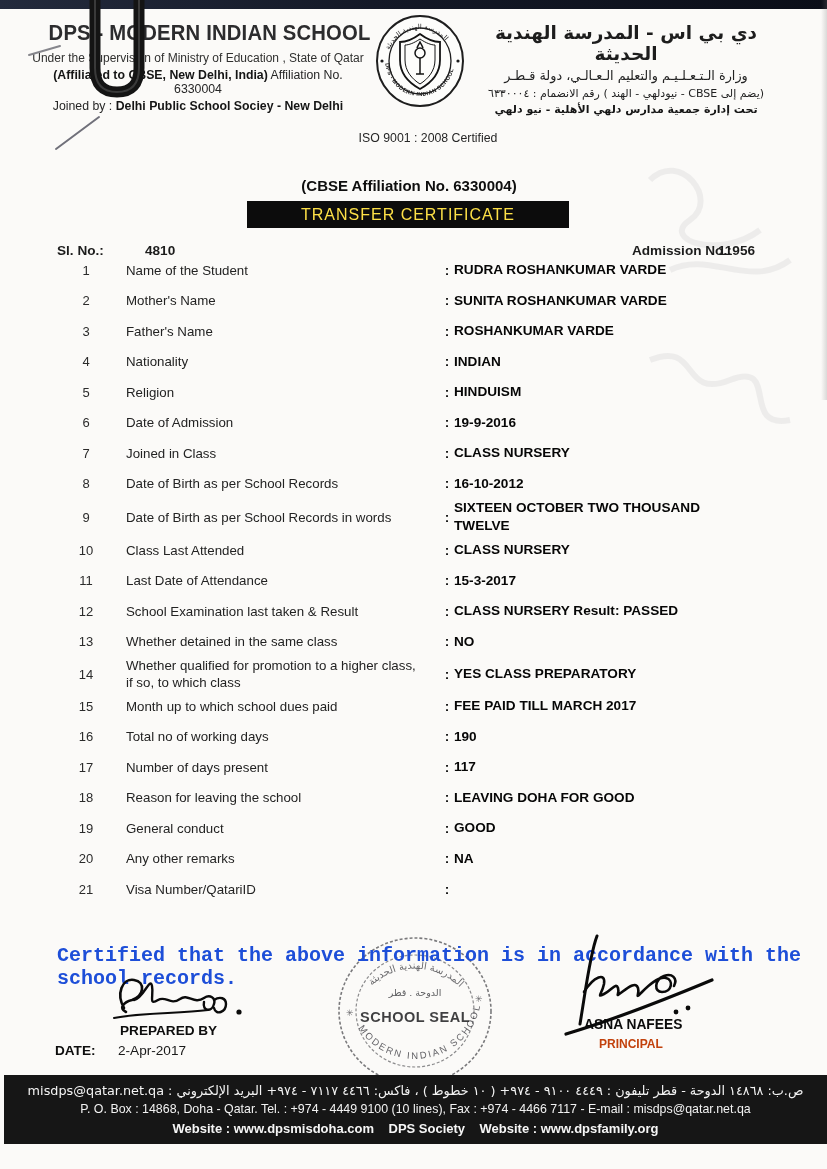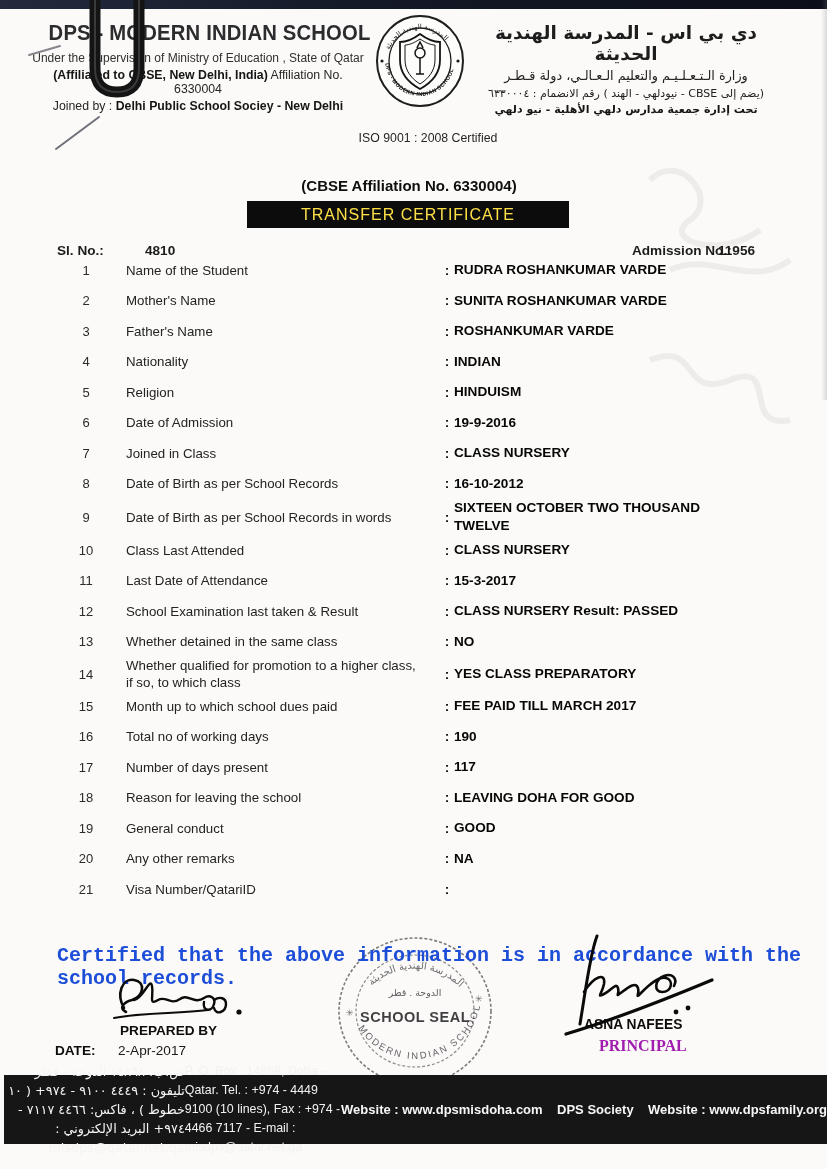--- a/index.html
+++ b/index.html
@@ -53,28 +53,28 @@
   .row .colon{font-size:13.6px;font-weight:bold;color:#111;text-align:center;}
   .row .value{font-size:13.6px;font-weight:bold;color:#060606;white-space:pre-line;line-height:18px;}
 
   .certified{left:57px;top:944px;font-size:20px;font-weight:bold;color:#1d4ed8;z-index:3;font-family:Liberation Mono, monospace;}
 
   .prepared-by{left:120px;top:1023px;font-size:13.6px;font-weight:bold;color:#0d0d0d;z-index:3;}
   .date-label{left:55px;top:1043px;font-size:13.6px;font-weight:bold;color:#0d0d0d;z-index:3;}
   .date-value{left:118px;top:1043px;font-size:13.6px;color:#1a1a1a;z-index:3;}
 
   .principal-name{left:584px;top:1017px;font-size:13.8px;font-weight:bold;color:#0b0b0b;z-index:3;}
-  .principal-title{left:599px;top:1037px;font-size:16px;font-weight:bold;color:#a21caf;z-index:3;font-family:Liberation Serif, serif;}
+  .principal-title{left:599px;top:1037px;font-size:12px;font-weight:bold;color:#c2410c;z-index:3;}
 
   .sig-svg{z-index:5;}
   .seal-svg{left:332px;top:932px;z-index:2;opacity:.88;}
 
   
   .footer-bar{left:4px;top:1075px;width:823px;height:69px;background:#161616;
-    display:flex;align-items:center;justify-content:center;z-index:4;}
+    display:flex;flex-direction:column;align-items:center;justify-content:center;z-index:4;}
   .footer-ar{direction:rtl;font-size:12.8px;color:#f4f4f4;line-height:19px;}
   .footer-en{font-size:12.4px;color:#f2f2f2;line-height:19px;}
   .footer-web{font-size:13px;font-weight:bold;color:#f6f6f6;line-height:19px;white-space:pre;}
 
   .ghost{opacity:.07;z-index:0;}
 </style>
 </head>
 <body>
 
 <div class="page">

